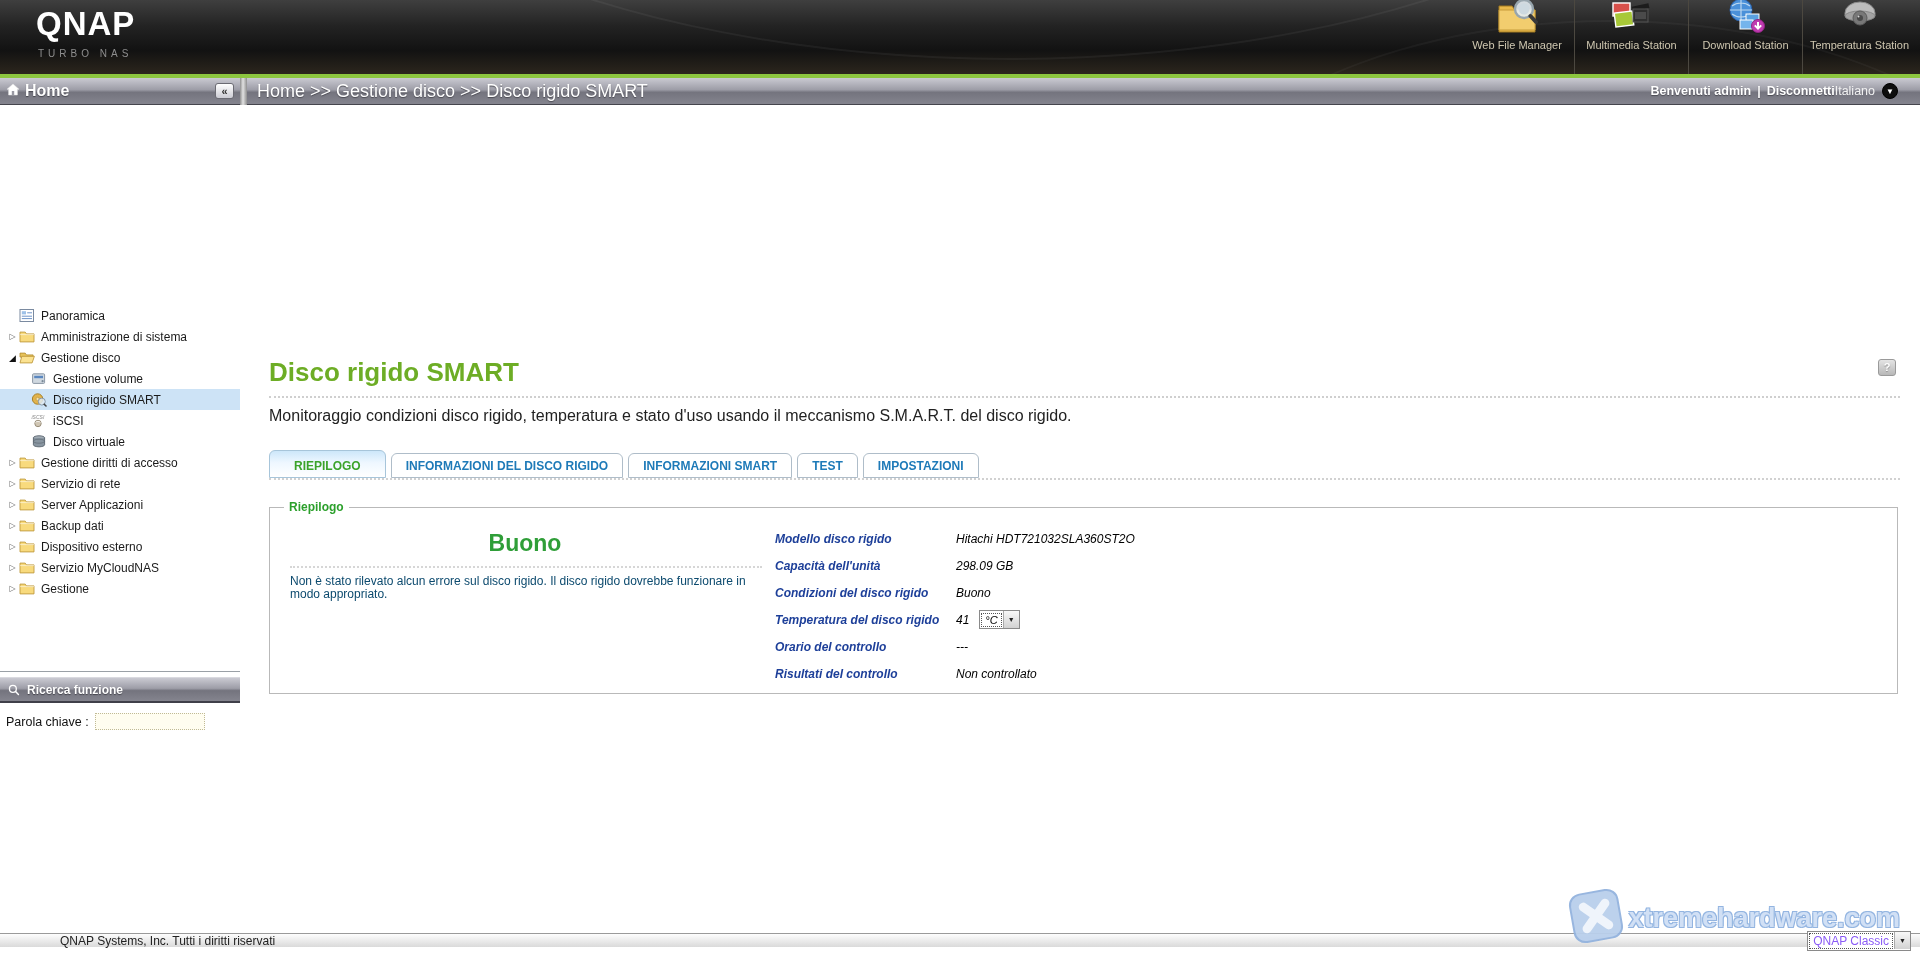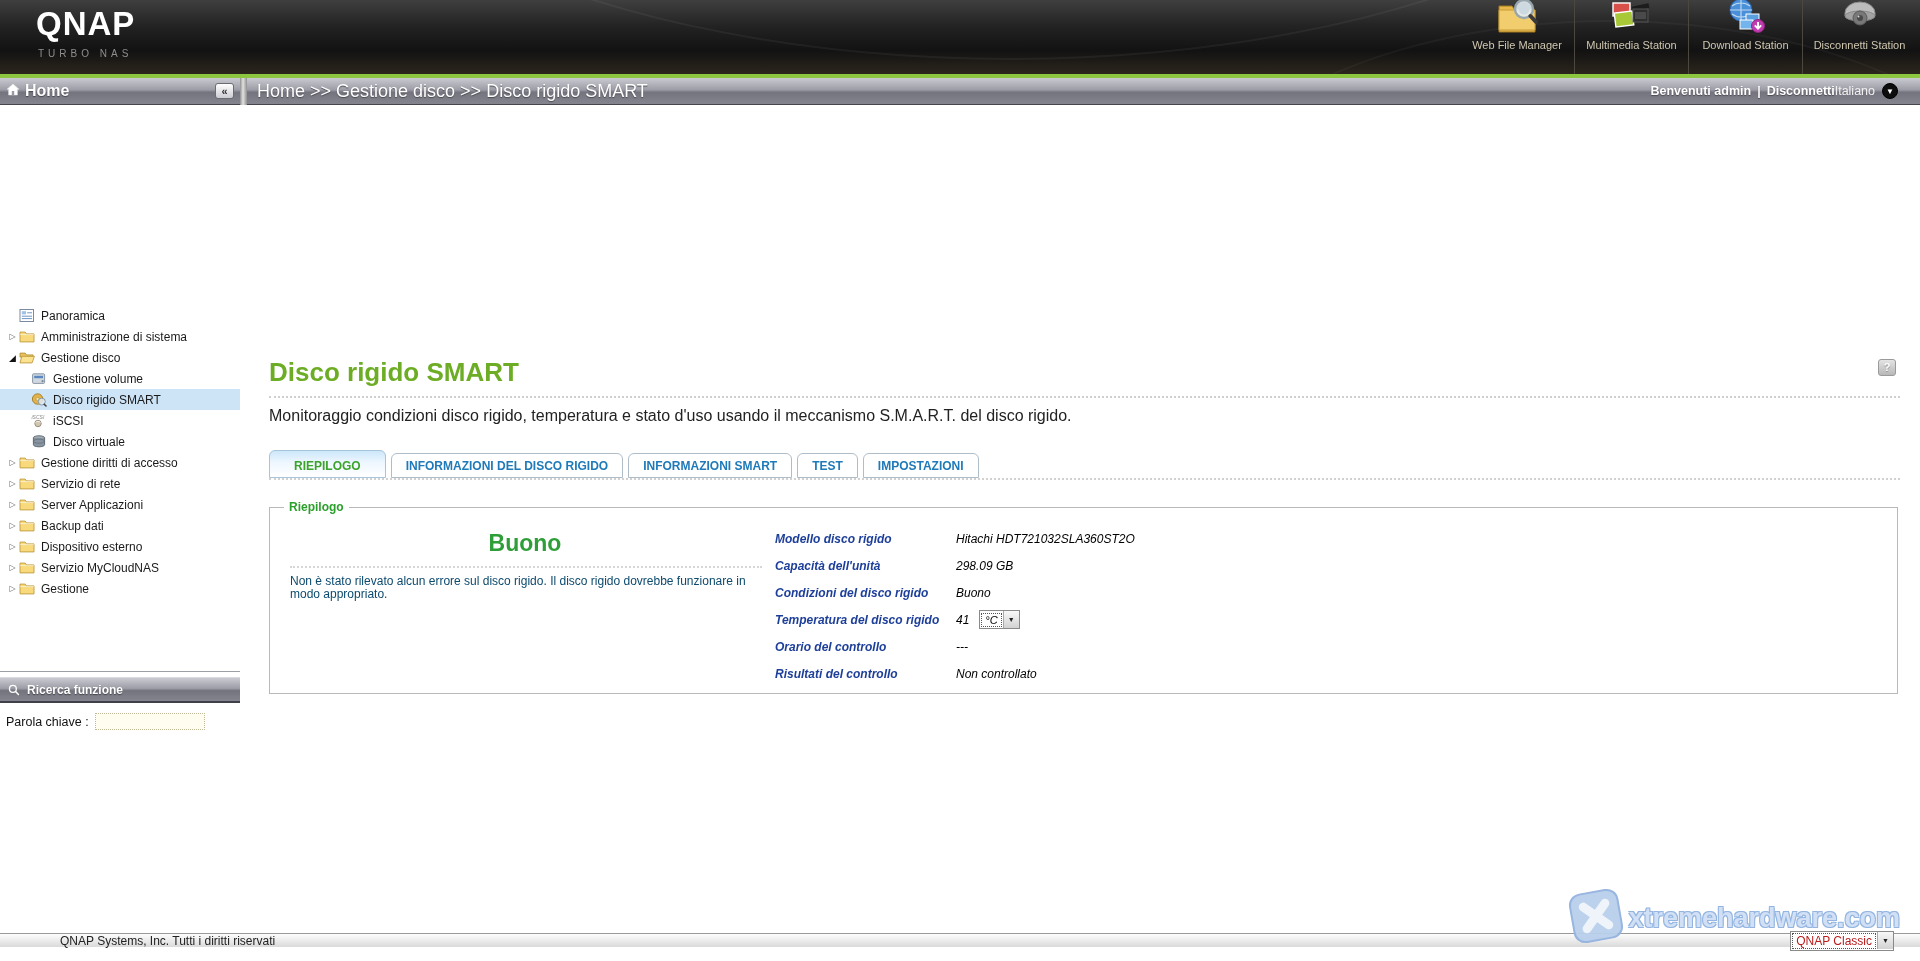--- a/index.html
+++ b/index.html
@@ -101,25 +101,25 @@
 
   
   .watermark { position:absolute; right:20px; top:884px; display:flex; align-items:center; z-index:20;
                pointer-events:none; opacity:0.95; }
   .wm-logo svg { width:64px; height:64px; }
   .wm-text { font-size:27px; font-weight:bold; color:#cfdff5; margin-left:0px; letter-spacing:0;
              text-shadow:1px 1px 0 #8fb2e0,-1px -1px 0 #8fb2e0,1px -1px 0 #8fb2e0,-1px 1px 0 #8fb2e0; }
 
   
   .footer { height:14px; background:linear-gradient(#fdfdfd,#dadada); border-top:1px solid #9a9a9a;
-            display:flex; align-items:center; padding:0 18px 0 60px; font-size:12px; color:#222;
+            display:flex; align-items:center; padding:0 1px 0 60px; font-size:12px; color:#222;
             position:relative; z-index:5; }
   .theme-select { margin-left:auto; display:inline-flex; align-items:center; border:1px solid #8a8a8a;
                   background:#fff; height:20px; cursor:pointer; margin-right:8px; }
-  .theme-select .ms-text { color:#b91c1c; font-size:12px; }
+  .theme-select .ms-text { color:#8b5cf6; font-size:12px; }
 </style>
 </head>
 <body>
 
 <div class="header">
   <div class="hdr-arc1"></div>
   <div class="hdr-arc2"></div>
   <div class="logo-title">QNAP</div>
   <div class="logo-sub">TURBO NAS</div>
   <div class="stations">
@@ -163,21 +163,21 @@
       <div class="station">
         <span class="station-icon">
           <svg viewBox="0 0 42 40">
             <path d="M6 16a15 11 0 0 1 30 0v3H6z" fill="#bcbcbc" stroke="#8a8a8a"></path>
             <ellipse cx="21" cy="19" rx="15" ry="5" fill="#a2a2a2" stroke="#8a8a8a"></ellipse>
             <circle cx="21" cy="21" r="7" fill="#787878" stroke="#5c5c5c"></circle>
             <circle cx="21" cy="21" r="3" fill="#4a4a4a"></circle>
             <circle cx="19.5" cy="19.5" r="1" fill="#d8d8d8"></circle>
           </svg>
         </span>
-        <span class="station-label">Disconnetti Station</span>
+        <span class="station-label">Temperatura Station</span>
       </div>
     </div>
 </div>
 
 <div class="green-bar"></div>
 
 <div class="topbar">
   <div class="home-bar bar-grad">
     <span class="sicon">
       <svg viewBox="0 0 14 13" width="14" height="13">

